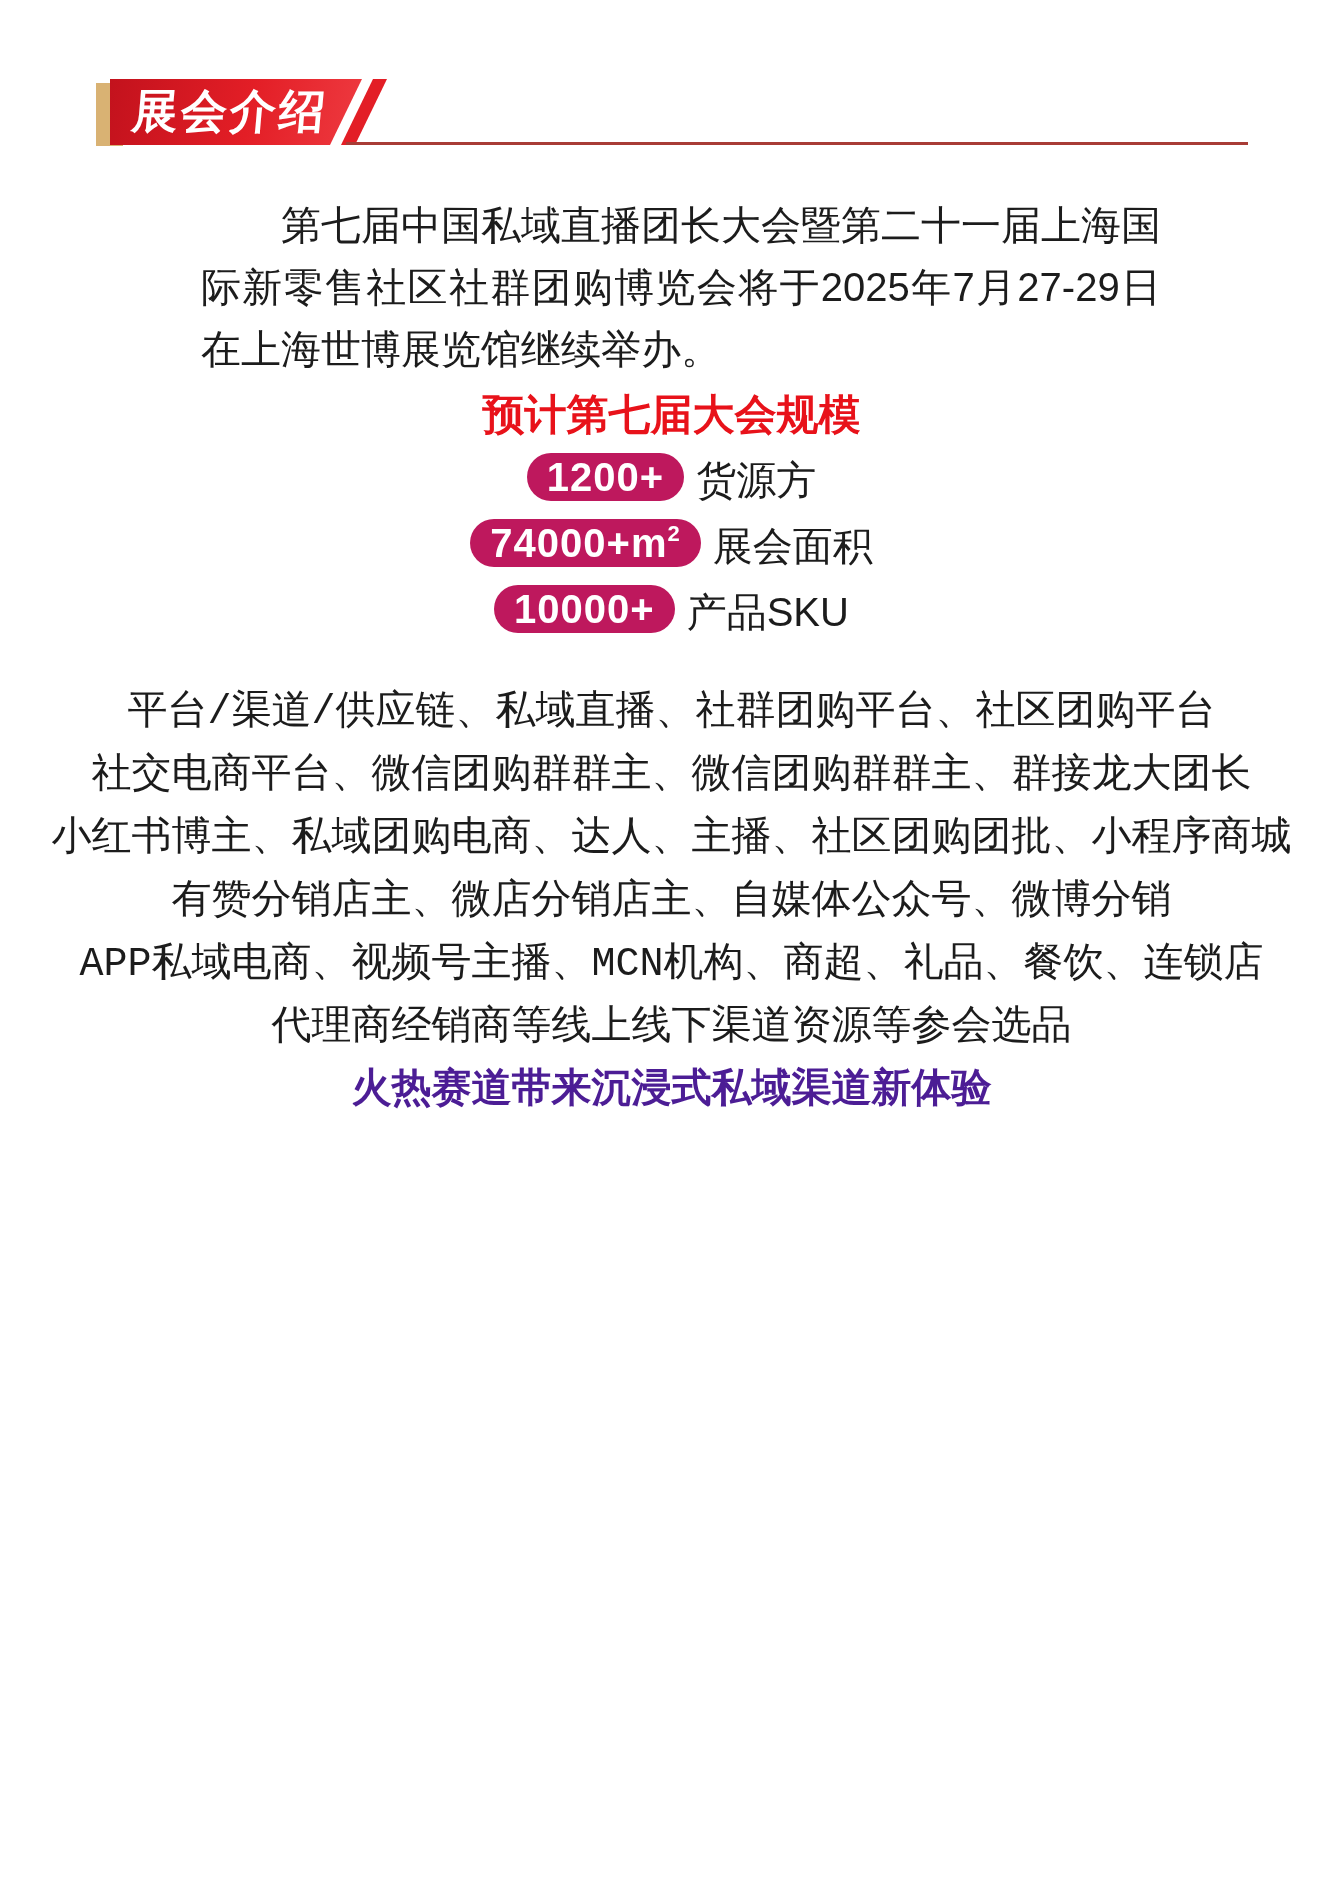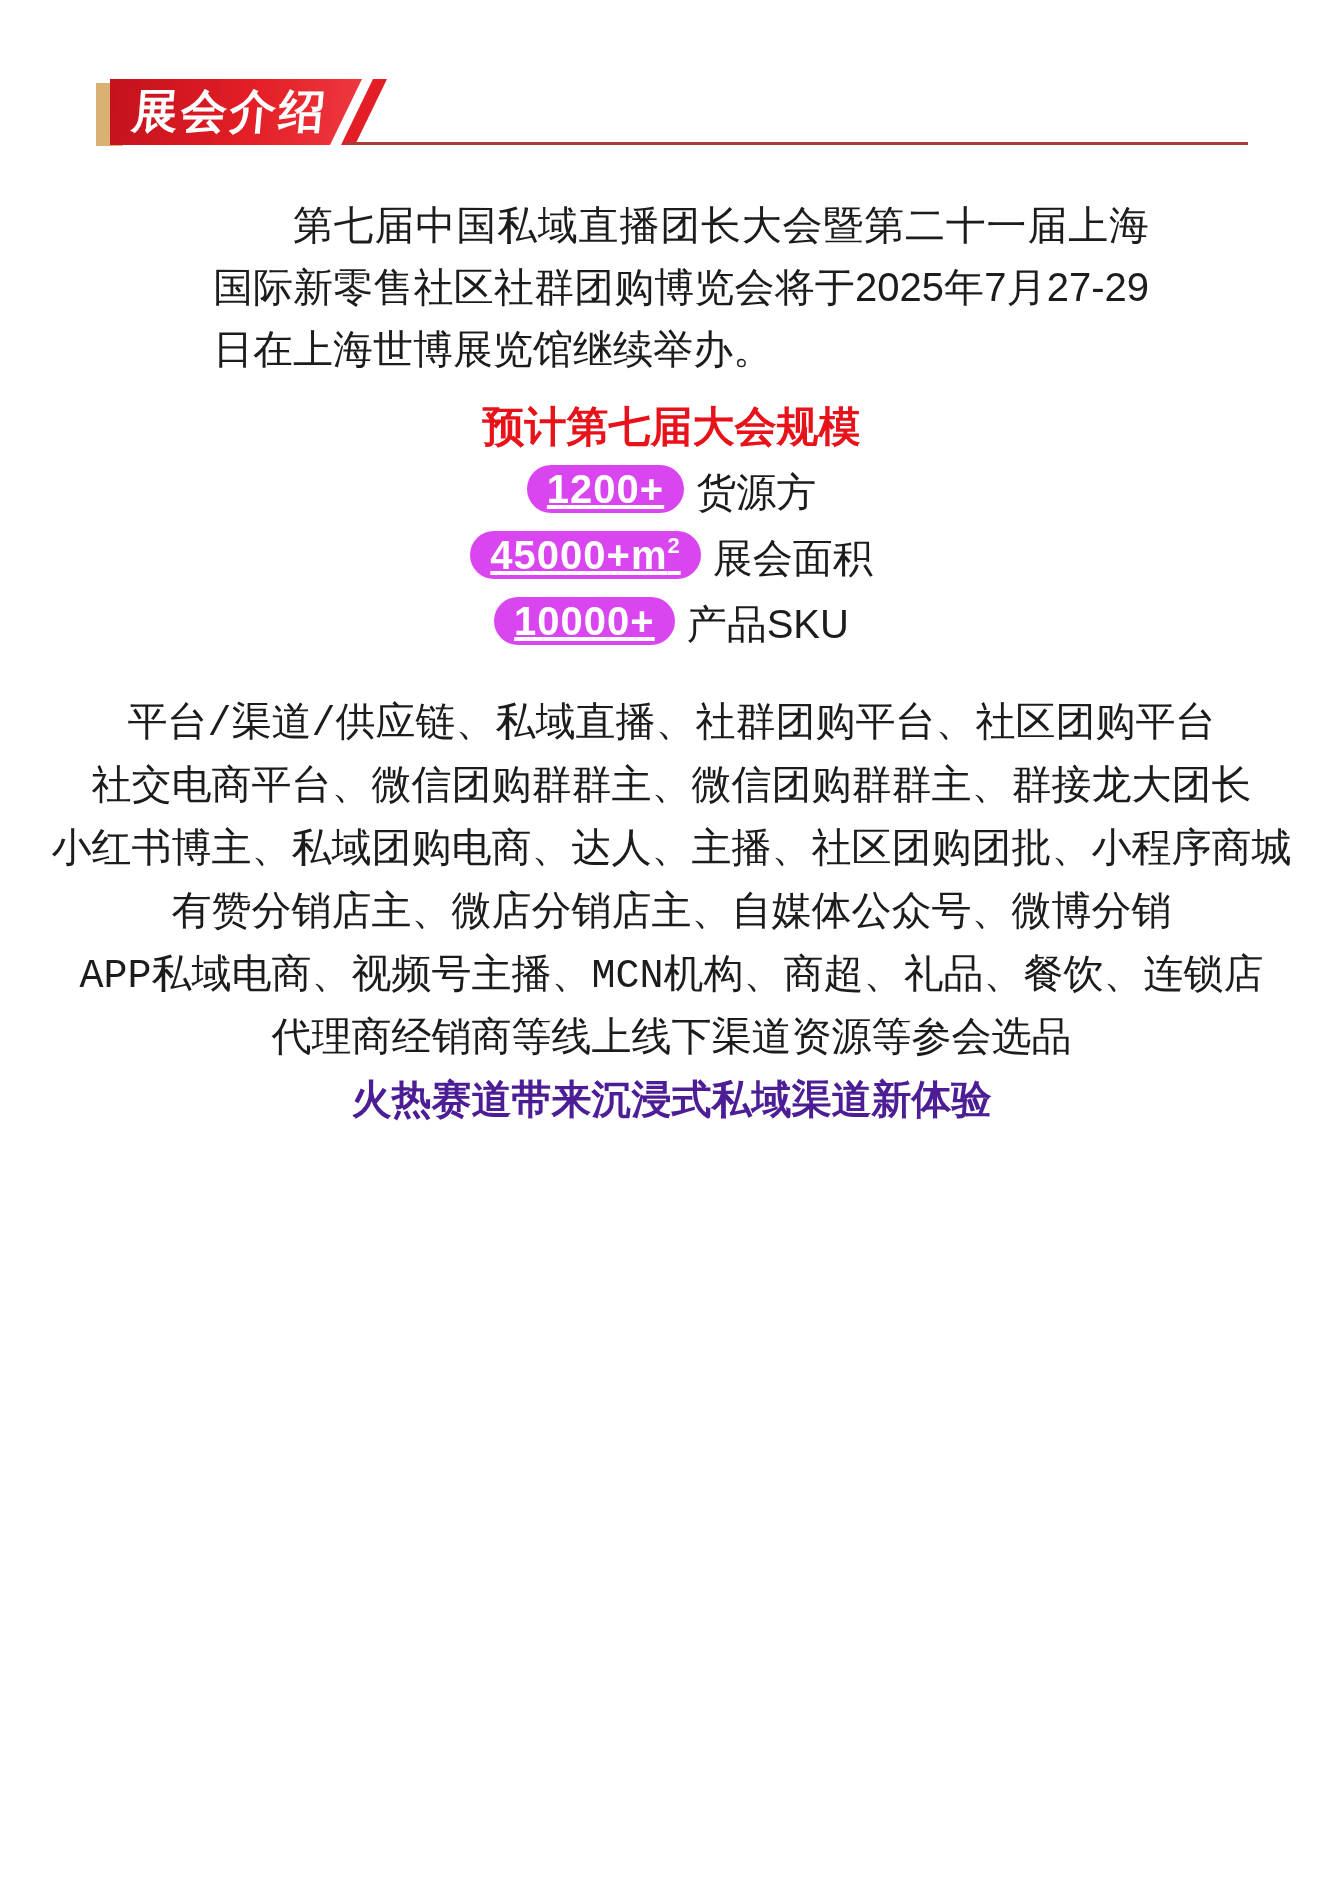--- a/index.html
+++ b/index.html
@@ -54,21 +54,21 @@
   
   .intro {
     margin: 44px 0 0 197px;
     width: 968px;
     font-size: 40px;
     line-height: 62px;
     text-align: justify;
     color: #1c1c1c;
   }
   .intro p {
-    margin: 16px;
+    margin: 4px;
     text-indent: 2em;
   }
   .intro p + p { margin-top: 19px; }
 
   
   .scale {
     text-align: center;
   }
   .scale-title {
     font-size: 42px;
@@ -76,31 +76,30 @@
     font-weight: bold;
     color: #e8121a;
   }
   .stat-row {
     line-height: 63px;
     font-size: 40px;
     white-space: nowrap;
   }
   .stat-pill {
     display: inline-block;
-    background: #d946ef;
+    background: #be185d;
     color: #ffffff;
     font-weight: bold;
     font-size: 40px;
     line-height: 48px;
     padding: 0 20px;
     border-radius: 26px;
     letter-spacing: 1px;
     vertical-align: middle;
     margin-top: -6px;
-    text-decoration: underline;
   }
   .stat-pill sup {
     font-size: 22px;
     line-height: 0;
     vertical-align: 16px;
   }
   .stat-label {
     margin-left: 12px;
     color: #1c1c1c;
     vertical-align: middle;
@@ -139,21 +138,21 @@
 </div>
 
 <div class="scale">
   <div class="scale-title">预计第七届大会规模</div>
 
   <div class="stat-row">
     <span class="stat-pill"><span>1200+</span><sup></sup></span><span class="stat-label">货源方</span>
   </div>
 
   <div class="stat-row">
-    <span class="stat-pill"><span>45000+m</span><sup>2</sup></span><span class="stat-label">展会面积</span>
+    <span class="stat-pill"><span>74000+m</span><sup>2</sup></span><span class="stat-label">展会面积</span>
   </div>
 
   <div class="stat-row">
     <span class="stat-pill"><span>10000+</span><sup></sup></span><span class="stat-label">产品SKU</span>
   </div>
 </div>
 
 <div class="audience">
   <div class="audience-line">平台/渠道/供应链、私域直播、社群团购平台、社区团购平台</div>
   <div class="audience-line">社交电商平台、微信团购群群主、微信团购群群主、群接龙大团长</div>

